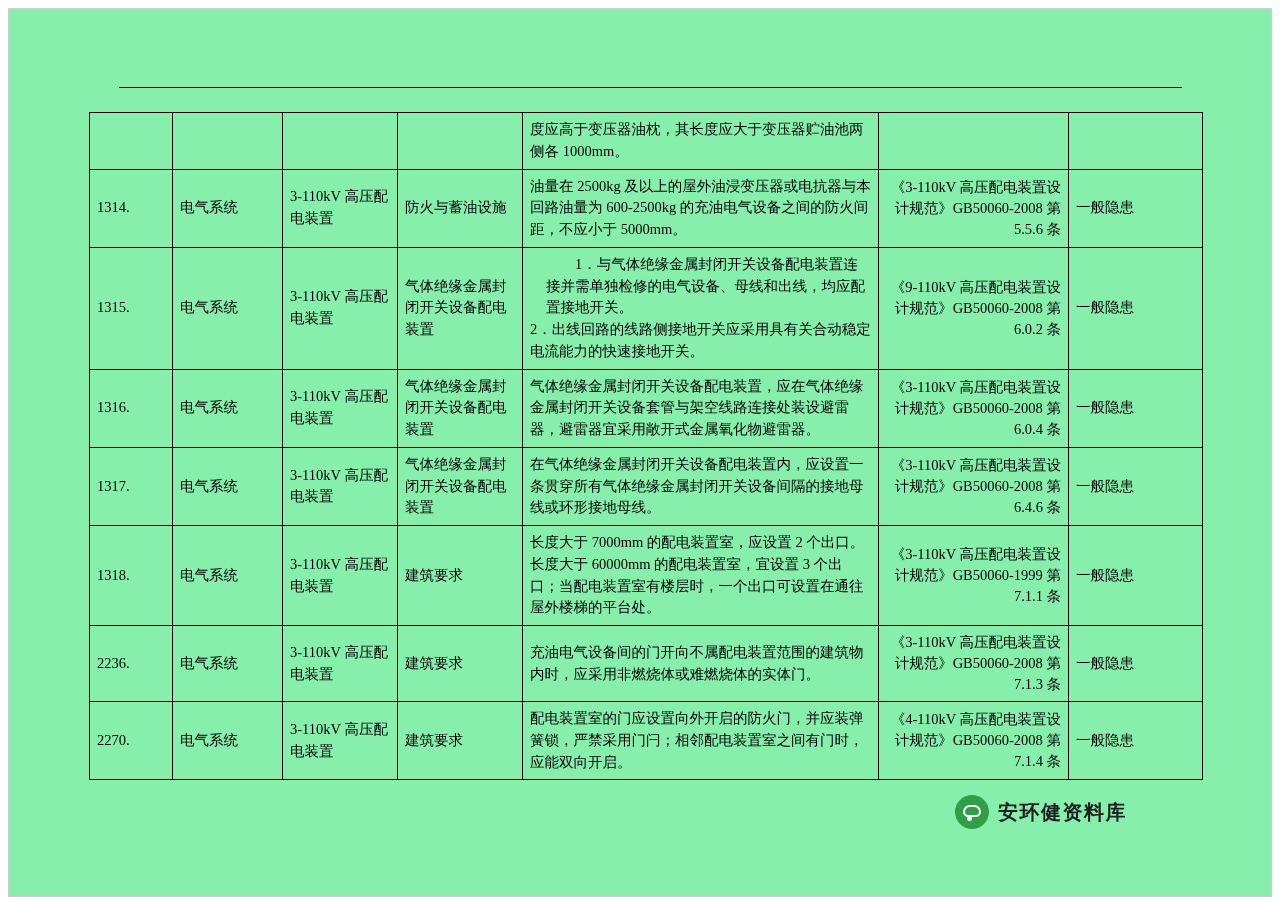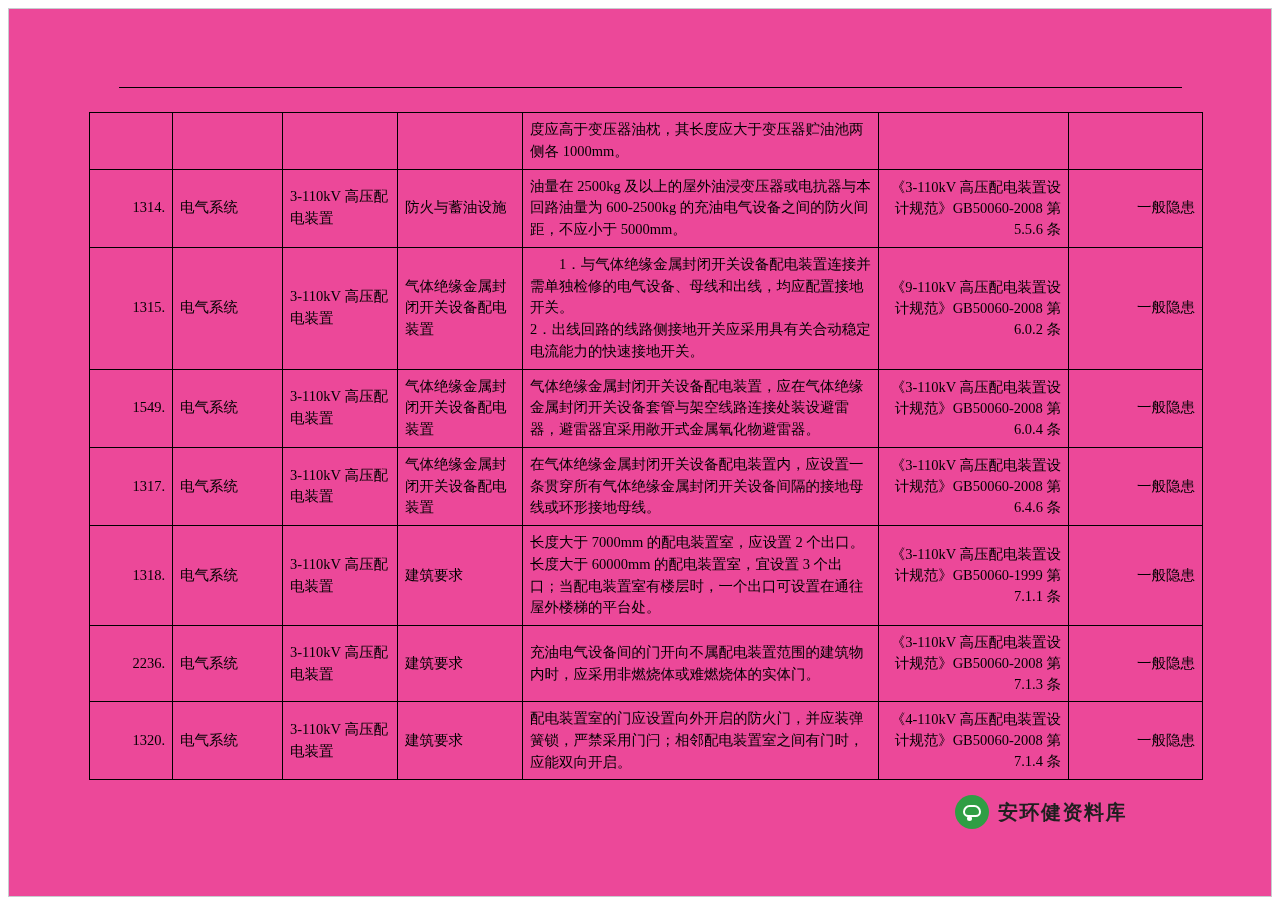--- a/index.html
+++ b/index.html
@@ -16,21 +16,21 @@
     overflow: hidden;
   }
   .page-frame {
     position: absolute;
     left: 8px;
     top: 8px;
     width: 1264px;
     height: 889px;
     border: 1px solid #c8ccd0;
     box-sizing: border-box;
-    background: #ec4899;
+    background: #86efac;
   }
   .header-rule {
     position: absolute;
     left: 110px;
     top: 78px;
     width: 1063px;
     height: 0;
     border-top: 1px solid #000000;
   }
   .table-wrap {
@@ -55,38 +55,39 @@
   }
   col.c-no    { width: 83px; }
   col.c-sys   { width: 110px; }
   col.c-dev   { width: 115px; }
   col.c-item  { width: 125px; }
   col.c-desc  { width: 356px; }
   col.c-std   { width: 190px; }
   col.c-level { width: 134px; }
 
   td.no, td.level {
-    text-align: right;
+    text-align: left;
   }
   td.sys, td.dev, td.item {
     text-align: left;
     padding-left: 12px;
   }
   td.desc {
     text-align: left;
     padding-left: 10px;
     padding-right: 10px;
   }
   td.std {
     text-align: right;
     padding-left: 9px;
     line-height: 1.45;
   }
   td.desc .indent-line {
     text-indent: 2em;
+    margin-left: 16px;
   }
 
   
   .footer-brand {
     position: absolute;
     left: 946px;
     top: 786px;
     display: flex;
     align-items: center;
     gap: 9px;
@@ -176,21 +177,21 @@
           <td class="item">气体绝缘金属封闭开关设备配电装置</td>
           <td class="desc">
             <div class="indent-line">1．与气体绝缘金属封闭开关设备配电装置连接并需单独检修的电气设备、母线和出线，均应配置接地开关。</div>
             <div>2．出线回路的线路侧接地开关应采用具有关合动稳定电流能力的快速接地开关。</div>
           </td>
           <td class="std">《9-110kV 高压配电装置设计规范》GB50060-2008 第 6.0.2 条</td>
           <td class="level">一般隐患</td>
         </tr>
 
         <tr>
-          <td class="no">1549.</td>
+          <td class="no">1316.</td>
           <td class="sys">电气系统</td>
           <td class="dev">3-110kV 高压配电装置</td>
           <td class="item">气体绝缘金属封闭开关设备配电装置</td>
           <td class="desc">气体绝缘金属封闭开关设备配电装置，应在气体绝缘金属封闭开关设备套管与架空线路连接处装设避雷器，避雷器宜采用敞开式金属氧化物避雷器。</td>
           <td class="std">《3-110kV 高压配电装置设计规范》GB50060-2008 第 6.0.4 条</td>
           <td class="level">一般隐患</td>
         </tr>
 
         <tr>
           <td class="no">1317.</td>
@@ -216,21 +217,21 @@
           <td class="no">2236.</td>
           <td class="sys">电气系统</td>
           <td class="dev">3-110kV 高压配电装置</td>
           <td class="item">建筑要求</td>
           <td class="desc">充油电气设备间的门开向不属配电装置范围的建筑物内时，应采用非燃烧体或难燃烧体的实体门。</td>
           <td class="std">《3-110kV 高压配电装置设计规范》GB50060-2008 第 7.1.3 条</td>
           <td class="level">一般隐患</td>
         </tr>
 
         <tr>
-          <td class="no">1320.</td>
+          <td class="no">2270.</td>
           <td class="sys">电气系统</td>
           <td class="dev">3-110kV 高压配电装置</td>
           <td class="item">建筑要求</td>
           <td class="desc">配电装置室的门应设置向外开启的防火门，并应装弹簧锁，严禁采用门闩；相邻配电装置室之间有门时，应能双向开启。</td>
           <td class="std">《4-110kV 高压配电装置设计规范》GB50060-2008 第 7.1.4 条</td>
           <td class="level">一般隐患</td>
         </tr>
 
 
       </tbody>

